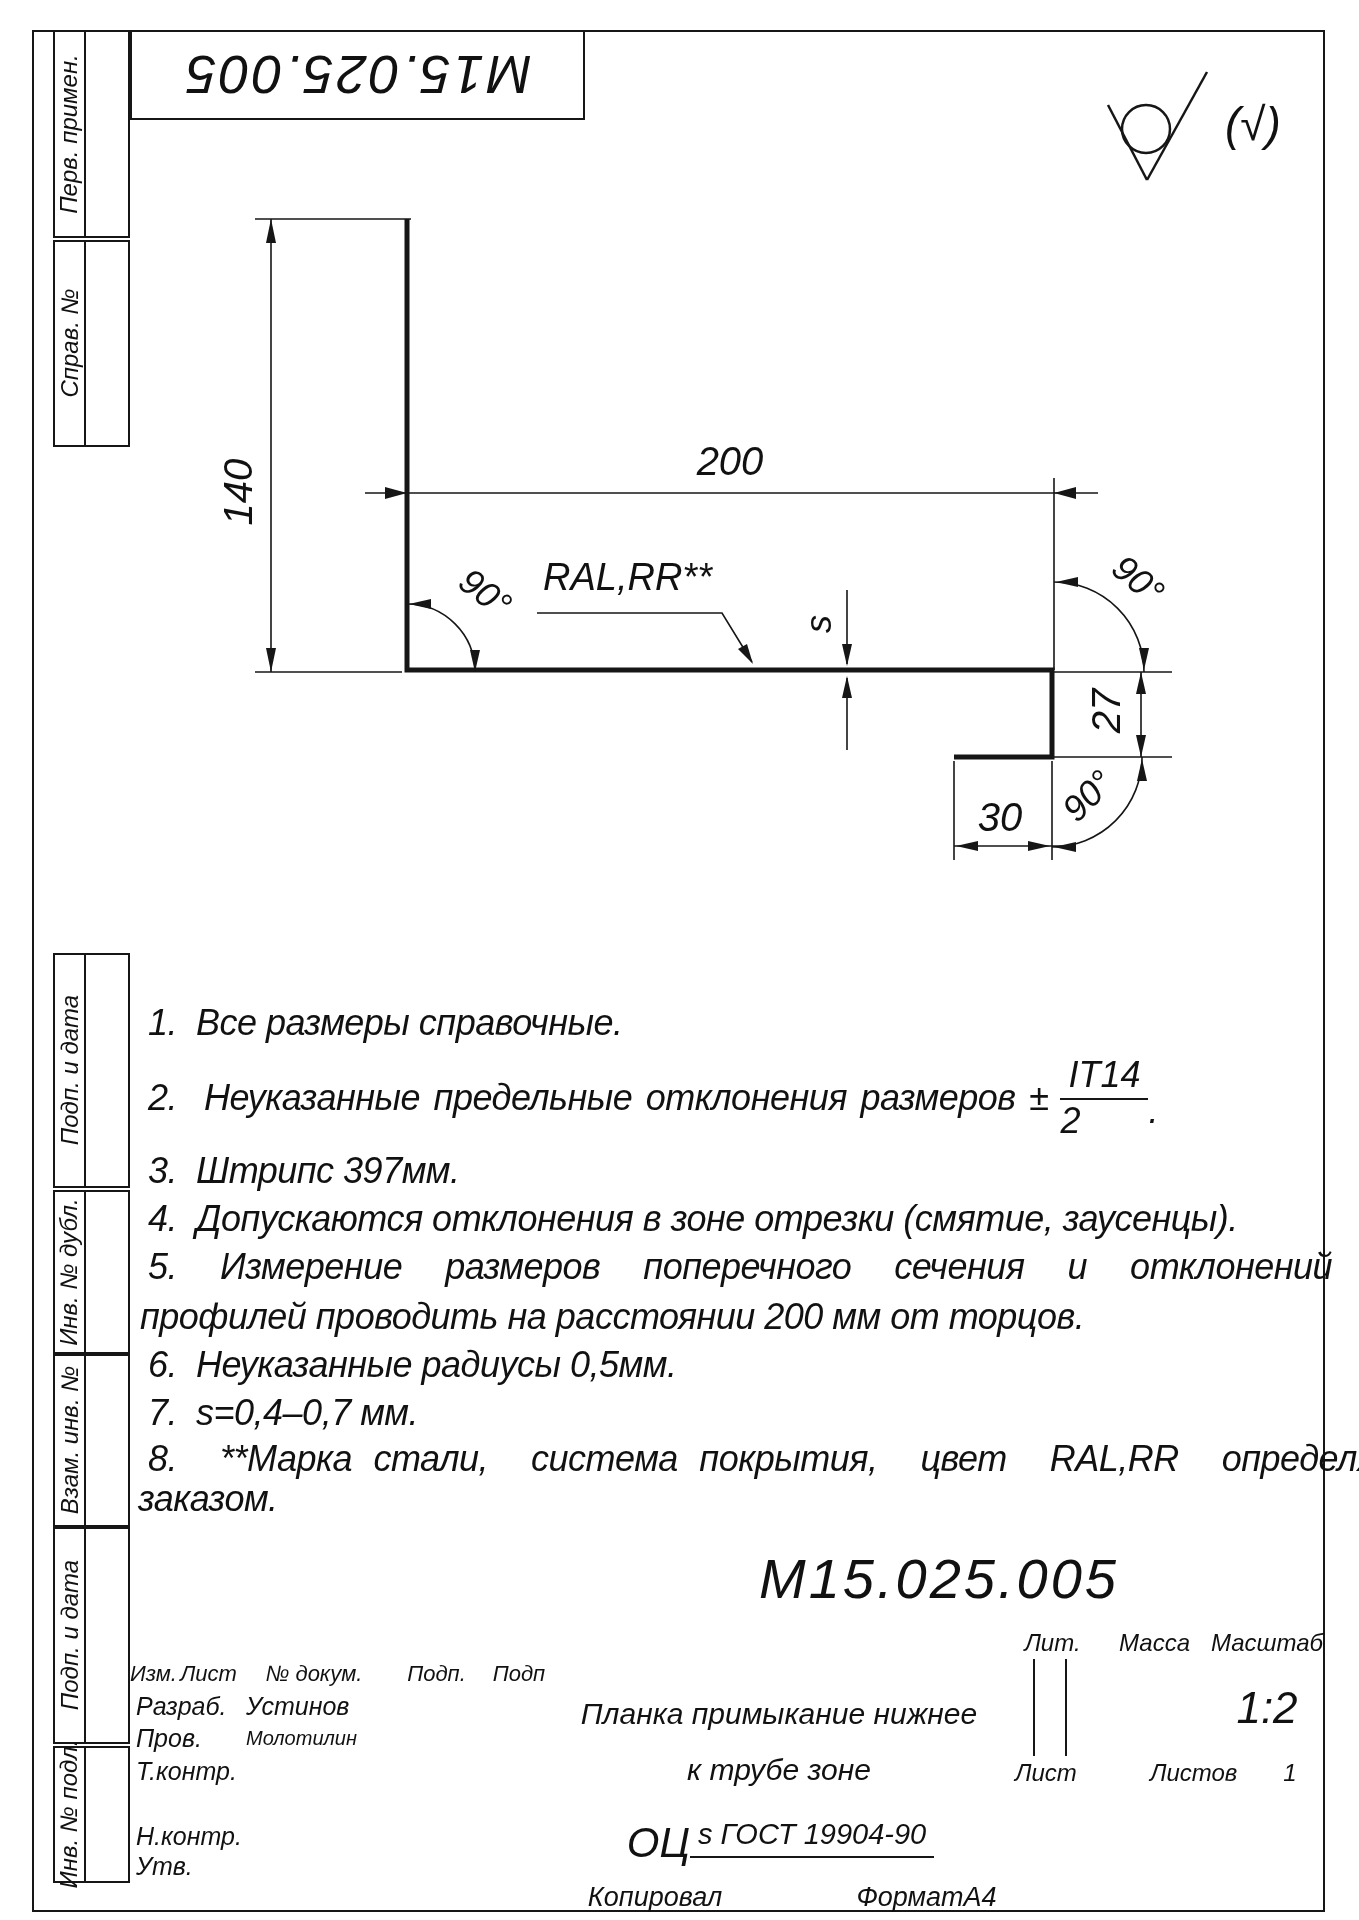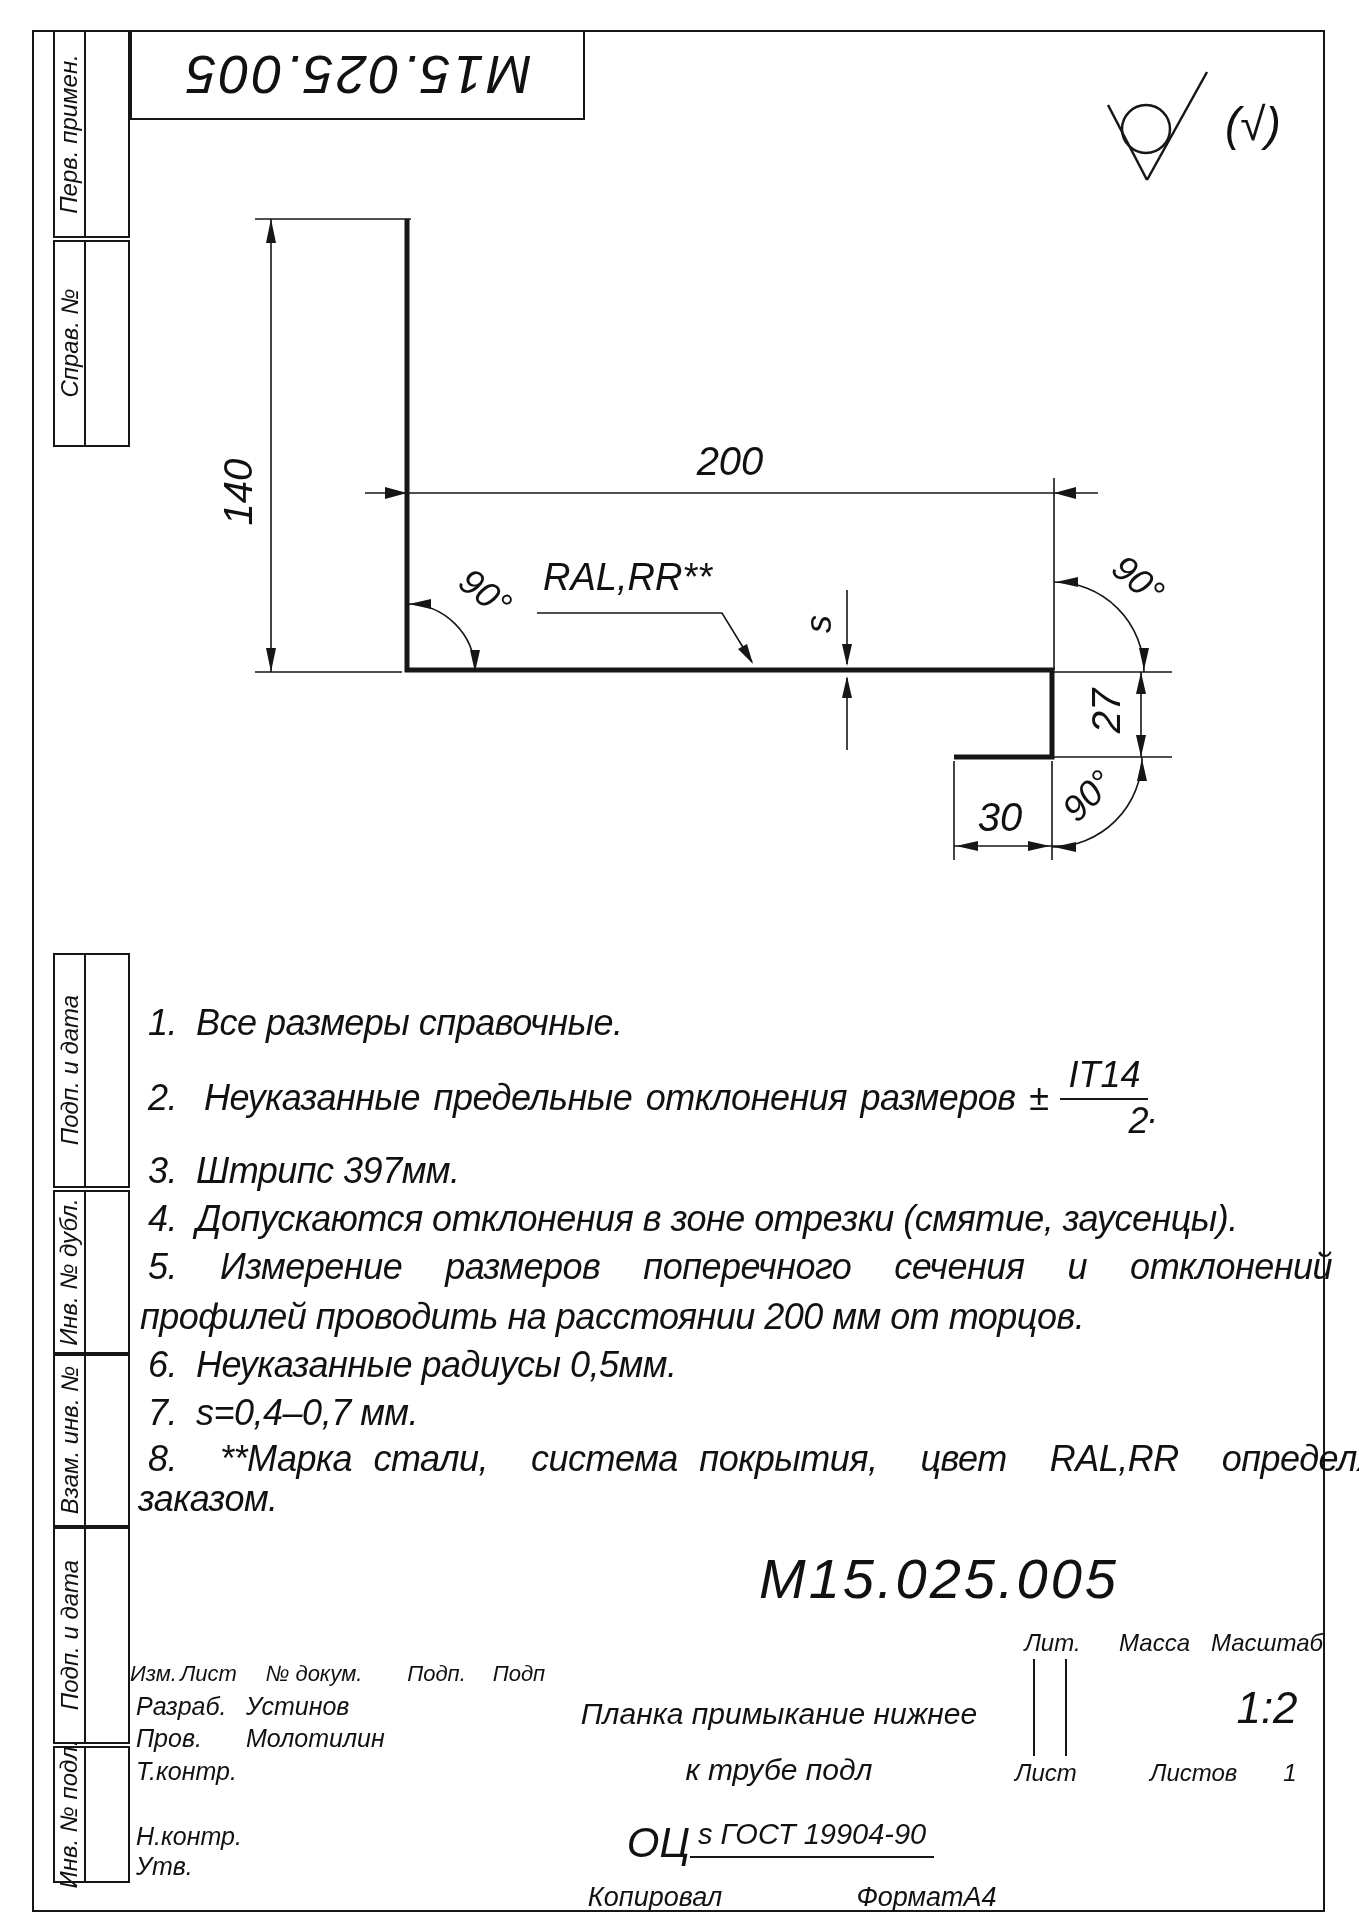--- a/index.html
+++ b/index.html
@@ -5,21 +5,21 @@
   html,body{margin:0;padding:0;background:#e8e8e8;}
   .sheet{position:relative;width:1359px;height:1920px;background:#ffffff;
          font-family:"Liberation Sans",sans-serif;color:#111;overflow:hidden;}
   .hl,.vl{position:absolute;background:#161616;}
   .bx{position:absolute;border:2.5px solid #161616;box-sizing:border-box;background:transparent;}
   .cell{position:absolute;display:flex;align-items:center;justify-content:center;
         font-style:italic;color:#111;white-space:pre;}
   .left{justify-content:flex-start;}
   .note{position:absolute;font-style:italic;font-size:36px;letter-spacing:-0.5px;
         white-space:pre;color:#111;}
-  .frac{display:inline-flex;flex-direction:column;align-items:flex-end;font-style:italic;}
+  .frac{display:inline-flex;flex-direction:column;align-items:flex-start;font-style:italic;}
   .frac .num{border-bottom:2.5px solid #161616;padding:0 8px 2px 8px;text-align:center;}
   svg{position:absolute;left:0;top:0;pointer-events:none;}
 </style>
 </head>
 <body>
 
 <div class="sheet">
 
   <div class="bx" style="left:32px;top:30px;width:1293px;height:1882px;"></div>
   <div class="vl" style="left:130px;top:30px;height:1853px;"></div>
@@ -158,21 +158,21 @@
   <div class="vl" style="left:1100px;top:1626px;height:130px;"></div>
   <div class="vl" style="left:1209px;top:1626px;height:130px;"></div>
   <div class="vl" style="left:1033px;top:1659px;height:97px;width:1.5px;"></div>
   <div class="vl" style="left:1065px;top:1659px;height:97px;width:1.5px;"></div>
   <div class="vl" style="left:1134px;top:1756px;height:32px;"></div>
 
   <div class="cell" style="left:555px;top:1532px;width:768px;height:92px;font-size:56px;letter-spacing:3px;">М15.025.005</div>
 
   <div style="position:absolute;left:553px;top:1628px;width:452px;height:158px;display:flex;flex-direction:column;align-items:center;justify-content:center;font-style:italic;font-size:30px;line-height:56px;margin-top:35px;">
     <span>Планка примыкание нижнее</span>
-    <span>к трубе подл</span>
+    <span>к трубе зоне</span>
   </div>
 
   <div style="position:absolute;left:558px;top:1792px;width:445px;height:88px;display:flex;align-items:center;justify-content:center;font-style:italic;">
     <span style="font-size:42px;margin-top:14px;">ОЦ</span>
     <span class="frac" style="font-size:29px;line-height:40px;">
       <span class="num">s ГОСТ 19904-90</span>
     </span>
   </div>
 
   <div class="cell" style="left:1005px;top:1627px;width:95px;height:32px;font-size:24px;">Лит.</div>
@@ -185,21 +185,21 @@
 
   <div class="cell" style="left:130px;top:1658px;width:47px;height:32px;font-size:22px;">Изм.</div>
   <div class="cell" style="left:177px;top:1658px;width:63px;height:32px;font-size:22px;">Лист</div>
   <div class="cell" style="left:240px;top:1658px;width:148px;height:32px;font-size:22px;">№ докум.</div>
   <div class="cell" style="left:388px;top:1658px;width:97px;height:32px;font-size:22px;">Подп.</div>
   <div class="cell" style="left:485px;top:1658px;width:68px;height:32px;font-size:22px;">Подп</div>
 
   <div class="cell left" style="left:136px;top:1690px;width:104px;height:32px;font-size:25px;">Разраб.</div>
   <div class="cell left" style="left:246px;top:1690px;width:140px;height:32px;font-size:25px;">Устинов</div>
   <div class="cell left" style="left:136px;top:1722px;width:104px;height:33px;font-size:25px;">Пров.</div>
-  <div class="cell left" style="left:246px;top:1722px;width:140px;height:33px;font-size:25px;">Молотилин</div>
+  <div class="cell left" style="left:246px;top:1722px;width:140px;height:33px;font-size:20px;">Молотилин</div>
   <div class="cell left" style="left:136px;top:1755px;width:104px;height:32px;font-size:25px;">Т.контр.</div>
   <div class="cell left" style="left:136px;top:1820px;width:104px;height:32px;font-size:25px;">Н.контр.</div>
   <div class="cell left" style="left:136px;top:1852px;width:104px;height:29px;font-size:25px;">Утв.</div>
 
   <div class="cell" style="left:575px;top:1884px;width:160px;height:26px;font-size:27px;">Копировал</div>
   <div class="cell" style="left:860px;top:1884px;width:100px;height:26px;font-size:27px;">Формат</div>
   <div class="cell" style="left:952px;top:1884px;width:56px;height:26px;font-size:27px;">А4</div>
 
 </div>
 

